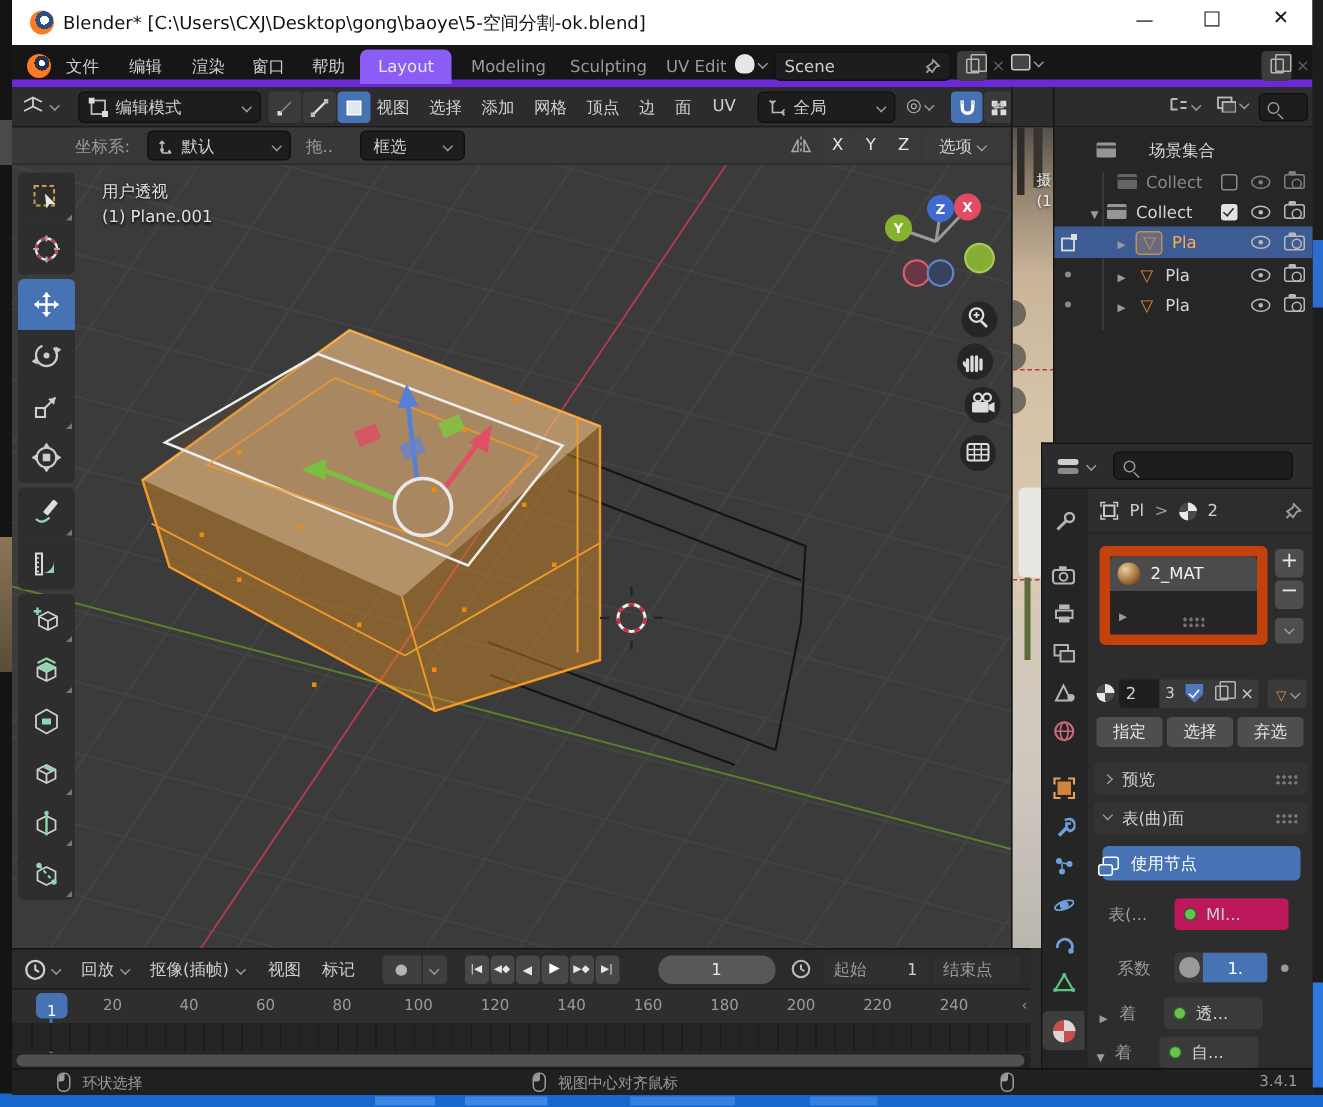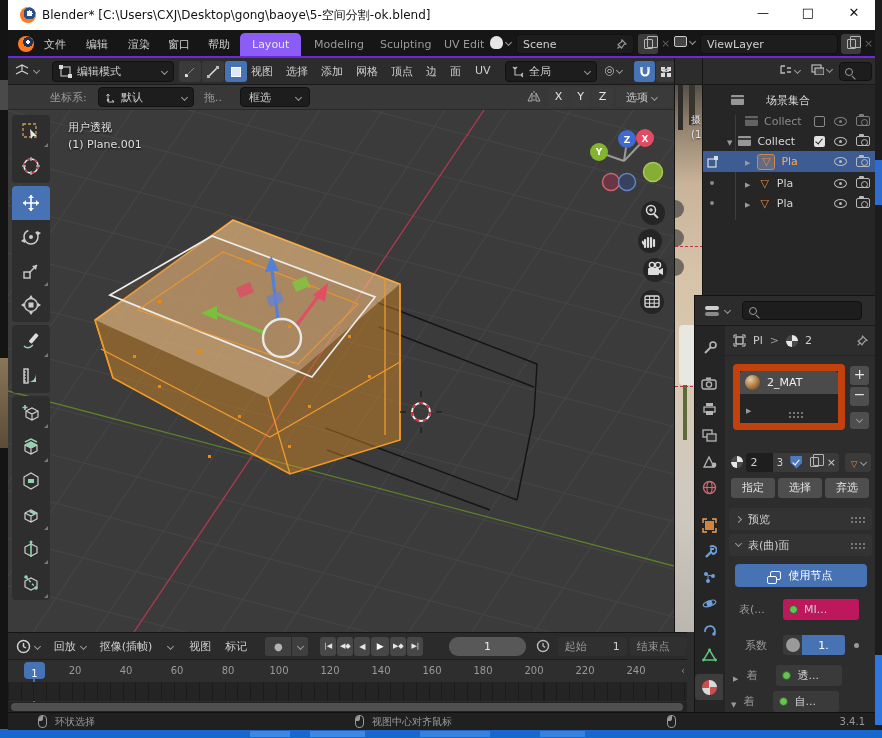--- a/index.html
+++ b/index.html
@@ -72,21 +72,21 @@
 <div class="abs" style="left:8px;top:0;width:867px;height:730px;background:#2d2d2d;overflow:hidden">
 
   <div class="abs" style="left:0;top:0;width:867px;height:30px;background:#ffffff">
     <div class="abs" style="left:12px;top:7px;width:16px;height:16px;border-radius:50%;background:radial-gradient(circle at 60% 40%,#fff 0 3px,#2a4f87 3px 6px,#ff7a1f 6px)"></div>
     <div class="abs" style="left:34px;top:7px;font-size:12px;color:#111;white-space:nowrap">Blender* [C:\Users\CXJ\Desktop\gong\baoye\5-空间分割-ok.blend]</div>
     <div class="abs" style="left:735px;top:6px;width:40px;text-align:center;font-size:12px;color:#111">—</div>
     <div class="abs" style="left:780px;top:5px;width:40px;text-align:center;font-size:13px;color:#111">□</div>
     <div class="abs" style="left:826px;top:5px;width:40px;text-align:center;font-size:13px;color:#111">✕</div>
   </div>
 
-  <div class="abs" style="left:0;top:30px;width:867px;height:28px;background:#161616;border-bottom:2px solid #6d28d9">
+  <div class="abs" style="left:0;top:30px;width:867px;height:28px;background:#161616;border-bottom:5px solid #6d28d9">
     <div class="abs" style="left:10px;top:6px;width:16px;height:16px;border-radius:50%;background:radial-gradient(circle at 62% 38%,#fff 0 2px,#235 2px 5px,#ff7a1f 5px)"></div>
     <span class="abs t11" style="left:36px;top:7px">文件</span>
     <span class="abs t11" style="left:78px;top:7px">编辑</span>
     <span class="abs t11" style="left:120px;top:7px">渲染</span>
     <span class="abs t11" style="left:160px;top:7px">窗口</span>
     <span class="abs t11" style="left:200px;top:7px">帮助</span>
     <span class="abs tabx on" style="left:232px;top:3px">Layout</span>
     <span class="abs tabx" style="left:294px;top:3px">Modeling</span>
     <span class="abs tabx" style="left:360px;top:3px">Sculpting</span>
     <span class="abs tabx" style="left:424px;top:3px">UV Edit</span>
@@ -102,23 +102,20 @@
         </svg>
     </div>
     <div class="abs f btn" style="left:630px;top:4px;width:20px;height:20px;justify-content:center;background:#3c3c3c">
         <span class="i-copy"></span>
       </div>
     <span class="abs" style="left:653px;top:7px;color:#5f5f5f;font-size:11px">×</span>
 
     <div class="abs f" style="left:666px;top:6px">
       <div style="width:13px;height:11px;border:1.3px solid #ccc;border-radius:2px;background:#444"></div>
         <span class="chv" style="margin-left:3px"></span>
-    </div>
-    <div class="abs f dd" style="left:692px;top:4px;width:138px;height:20px;padding:0 6px">
-      <span class="t11" style="flex:1">ViewLayer</span>
     </div>
     <div class="abs f btn" style="left:833px;top:4px;width:20px;height:20px;justify-content:center;background:#3c3c3c">
         <span class="i-copy"></span>
       </div>
     <span class="abs" style="left:856px;top:7px;color:#5f5f5f;font-size:11px">×</span>
   </div>
 
   <div class="abs" style="left:0;top:58px;width:666px;height:27px;background:#2c2c2c;border-bottom:1px solid #1a1a1a">
     <div class="abs f" style="left:6px;top:4px">
       <svg width="16" height="16" viewBox="0 0 16 16">
@@ -700,21 +697,21 @@
         <span class="t11" style="flex:1">表(曲)面</span>
         <span class="dots"></span>
       </div>
 
       <div class="f" style="position:absolute;left:4px;top:182px;width:143px;height:22px;background:#333;border-radius:4px;padding:0 7px">
         <span class="chv" style="transform:rotate(-45deg);margin-right:7px"></span>
         <span class="t11" style="flex:1">预览</span>
         <span class="dots"></span>
       </div>
 
-      <div class="f" style="position:absolute;left:10px;top:238px;width:132px;height:23px;background:#4772b3;border-radius:4px;justify-content:center;gap:8px">
+      <div class="f" style="position:absolute;left:10px;top:238px;width:132px;height:23px;background:#4772b3;border-radius:4px;gap:8px">
         <span class="i-node"></span>
         <span class="t11" style="color:#fff">使用节点</span>
       </div>
 
       <div class="f" style="position:absolute;left:0;top:272px;width:151px;height:22px">
         <span class="t11 dim" style="margin-left:14px;width:36px">表(...</span>
         <div class="f" style="margin-left:8px;width:76px;height:21px;background:#be185d;border-radius:3px;padding:0 6px;gap:6px">
           <span class="dotg"></span>
           <span class="t11">MI...</span>
         </div>
@@ -756,21 +753,21 @@
     <div class="abs f" style="left:0;top:0;width:679px;height:27px;border-bottom:1px solid #1d1d1d">
       <svg width="15" height="15" style="margin-left:8px">
           <circle cx="7.5" cy="7.5" r="6" fill="none" stroke="#cfcfcf" stroke-width="1.5"></circle>
           <path d="M7.5 4 V7.5 L10 9" stroke="#cfcfcf" fill="none" stroke-width="1.4"></path>
         </svg>
       <span class="chv" style="margin-left:4px"></span>
       <div class="f" style="margin-left:14px;gap:5px">
           <span class="t11">回放</span>
           <span class="chv"></span>
         </div>
-      <div class="f" style="margin-left:14px;gap:16px">
+      <div class="f" style="margin-left:14px;gap:5px">
           <span class="t11">抠像(插帧)</span>
           <span class="chv"></span>
         </div>
       <span class="t11" style="margin-left:16px">视图</span>
       <span class="t11" style="margin-left:14px">标记</span>
       <div class="f" style="margin-left:18px;gap:1px">
         <div class="btn f rec" style="width:26px;height:19px;justify-content:center;background:#3f3f3f;border-radius:3px 0 0 3px"></div>
         <div class="btn f" style="width:16px;height:19px;justify-content:center;background:#3f3f3f;border-radius:0 3px 3px 0">
             <span class="chv"></span>
           </div>

